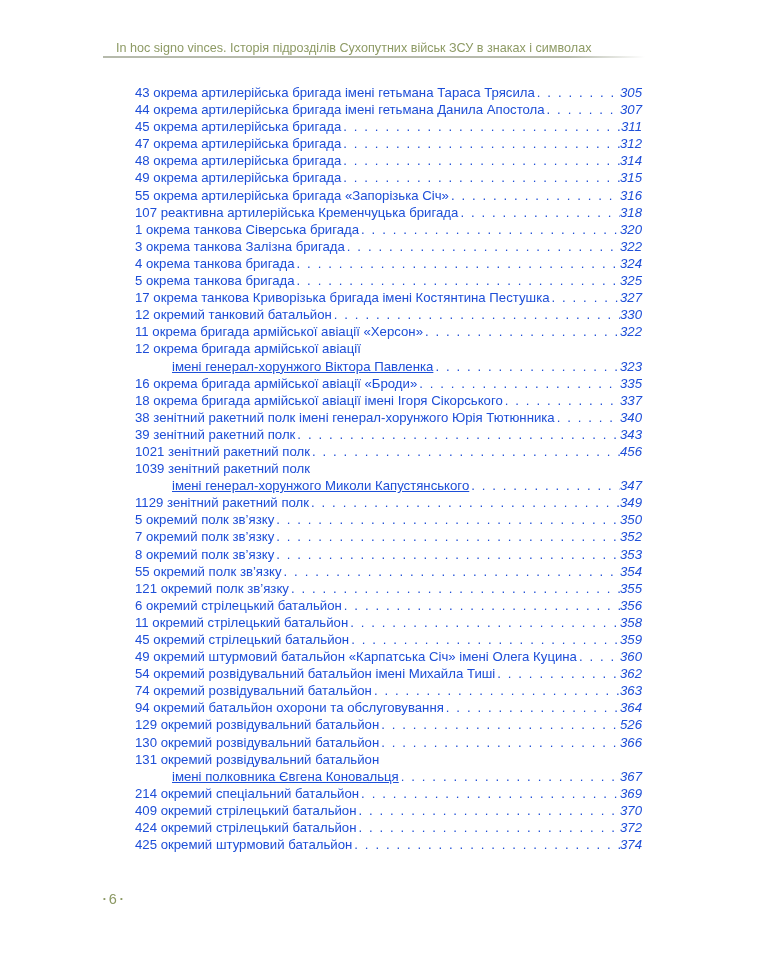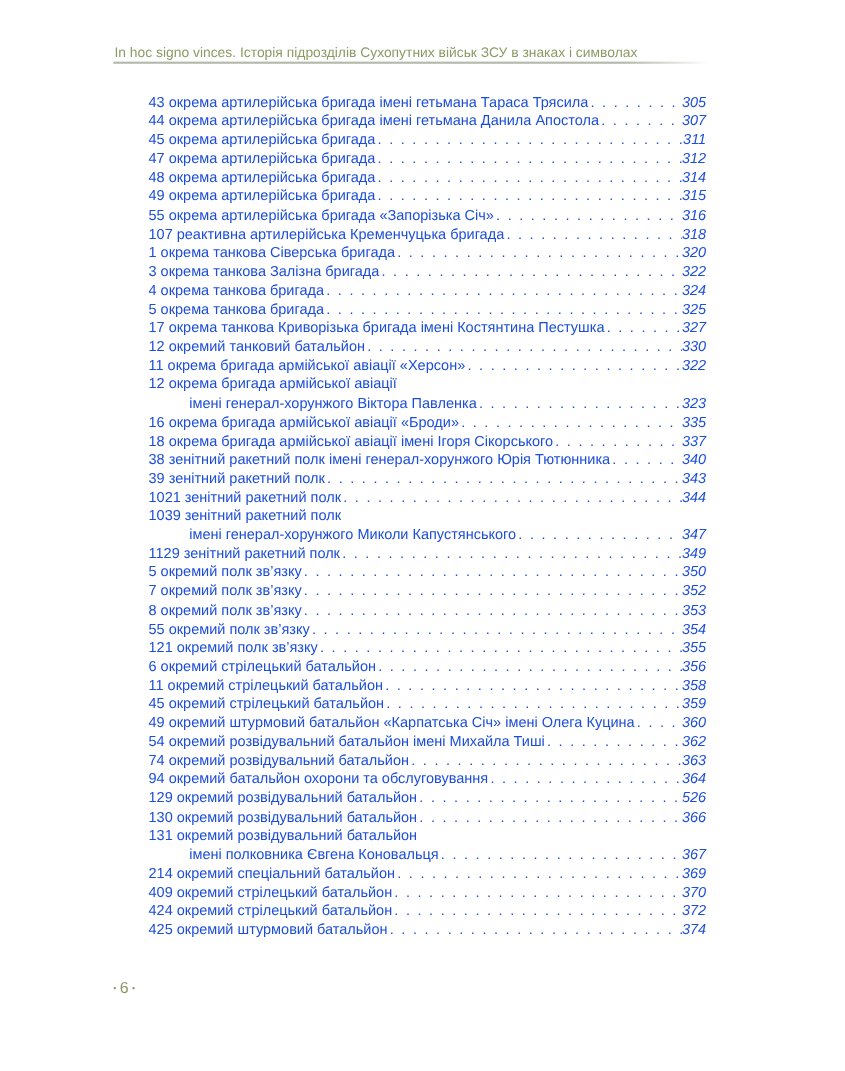--- a/index.html
+++ b/index.html
@@ -10,21 +10,21 @@
   body {
     width: 768px;
     height: 974px;
     position: relative;
     font-family: "Liberation Sans", "DejaVu Sans", sans-serif;
     overflow: hidden;
   }
   
   .running-head {
     position: absolute;
-    left: 104px;
+    left: 116px;
     top: 41px;
     width: 542px;
     font-size: 12.6px;
     line-height: 14px;
     color: #8d9a64;
     white-space: nowrap;
   }
   .head-rule {
     position: absolute;
     left: 103px;
@@ -43,20 +43,21 @@
     line-height: 17.1px;
     color: #1d4ed8;
   }
   .toc-row {
     display: flex;
     align-items: baseline;
     height: 17.1px;
   }
   .toc-row.indent .toc-text {
     padding-left: 37px;
+    text-decoration: underline;
   }
   .toc-text {
     white-space: nowrap;
     flex: 0 0 auto;
   }
   .toc-leader {
     flex: 1 1 auto;
     overflow: hidden;
     white-space: nowrap;
     text-align: right;
@@ -203,21 +204,21 @@
       <span class="toc-page">340</span>
     </div>
     <div class="toc-row">
       <span class="toc-text">39 зенітний ракетний полк</span>
       <span class="toc-leader"></span>
       <span class="toc-page">343</span>
     </div>
     <div class="toc-row">
       <span class="toc-text">1021 зенітний ракетний полк</span>
       <span class="toc-leader"></span>
-      <span class="toc-page">344</span>
+      <span class="toc-page">456</span>
     </div>
     <div class="toc-row no-page">
       <span class="toc-text">1039 зенітний ракетний полк</span>
       <span class="toc-leader"></span>
       <span class="toc-page"></span>
     </div>
     <div class="toc-row indent">
       <span class="toc-text">імені генерал-хорунжого Миколи Капустянського</span>
       <span class="toc-leader"></span>
       <span class="toc-page">347</span>

